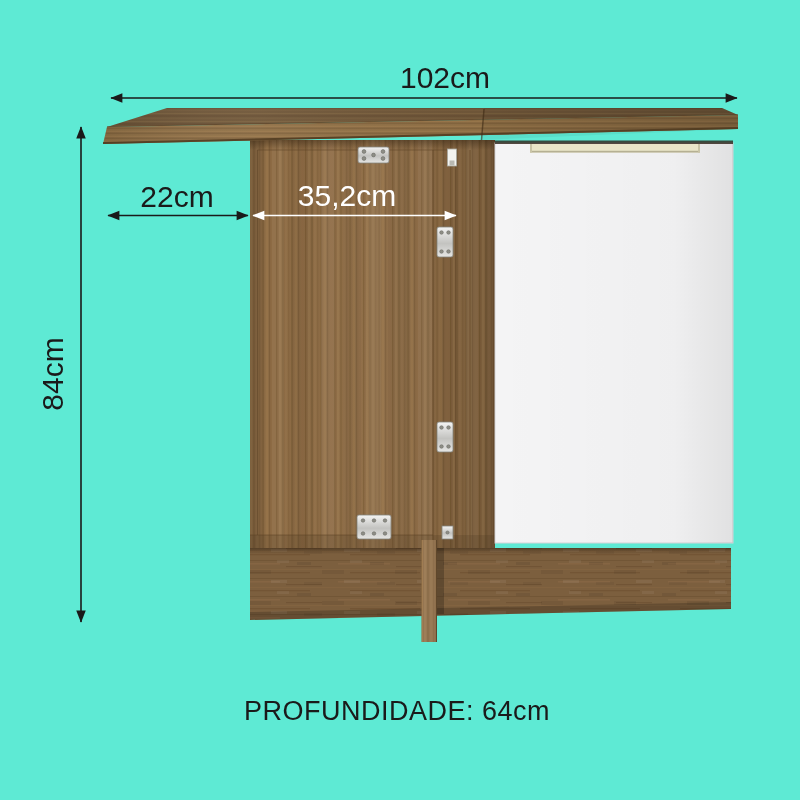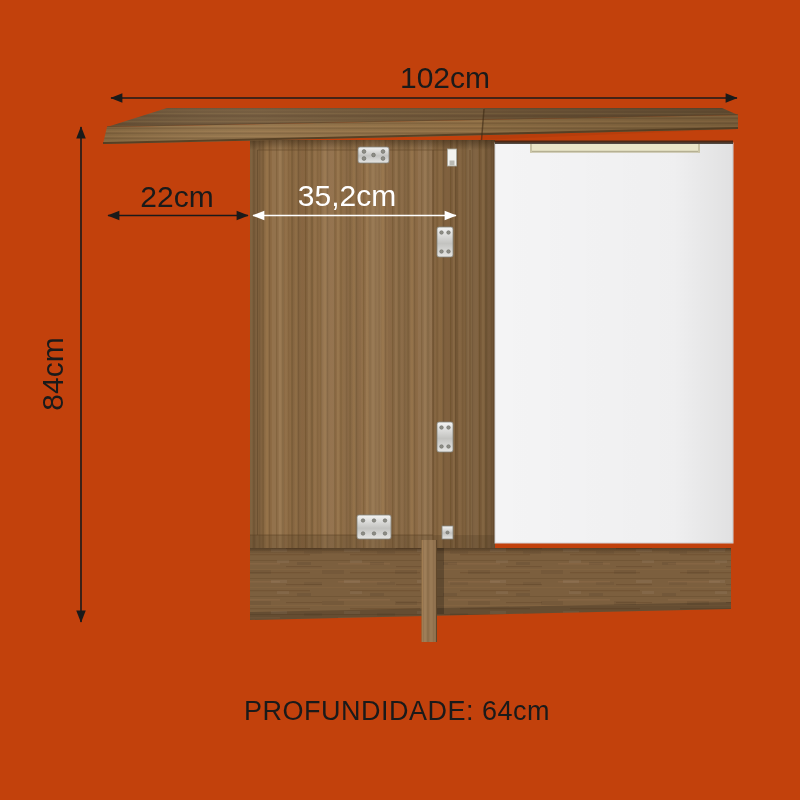--- a/index.html
+++ b/index.html
@@ -1,16 +1,16 @@
 <!DOCTYPE html>
 <html><head>
 <meta charset="utf-8">
 <style>
   html,body{margin:0;padding:0;background:#ffffff;}
-  .stage{position:relative;width:800px;height:800px;background:#c2410c;overflow:hidden;
+  .stage{position:relative;width:800px;height:800px;background:#5eead4;overflow:hidden;
          font-family:"Liberation Sans", sans-serif;}
   svg{display:block;}
   text{font-family:"Liberation Sans", sans-serif;}
   .dim-label{font-size:30px;}
   .depth-label{font-size:27px;letter-spacing:.5px;}
   .screw{fill:#8e8e86;stroke:#62625c;stroke-width:.5;}
   .seam{stroke:#5b4124;stroke-opacity:.55;stroke-width:1.2;fill:none;}
   .dimline{stroke-width:1.6;fill:none;}
 </style>
 </head>

